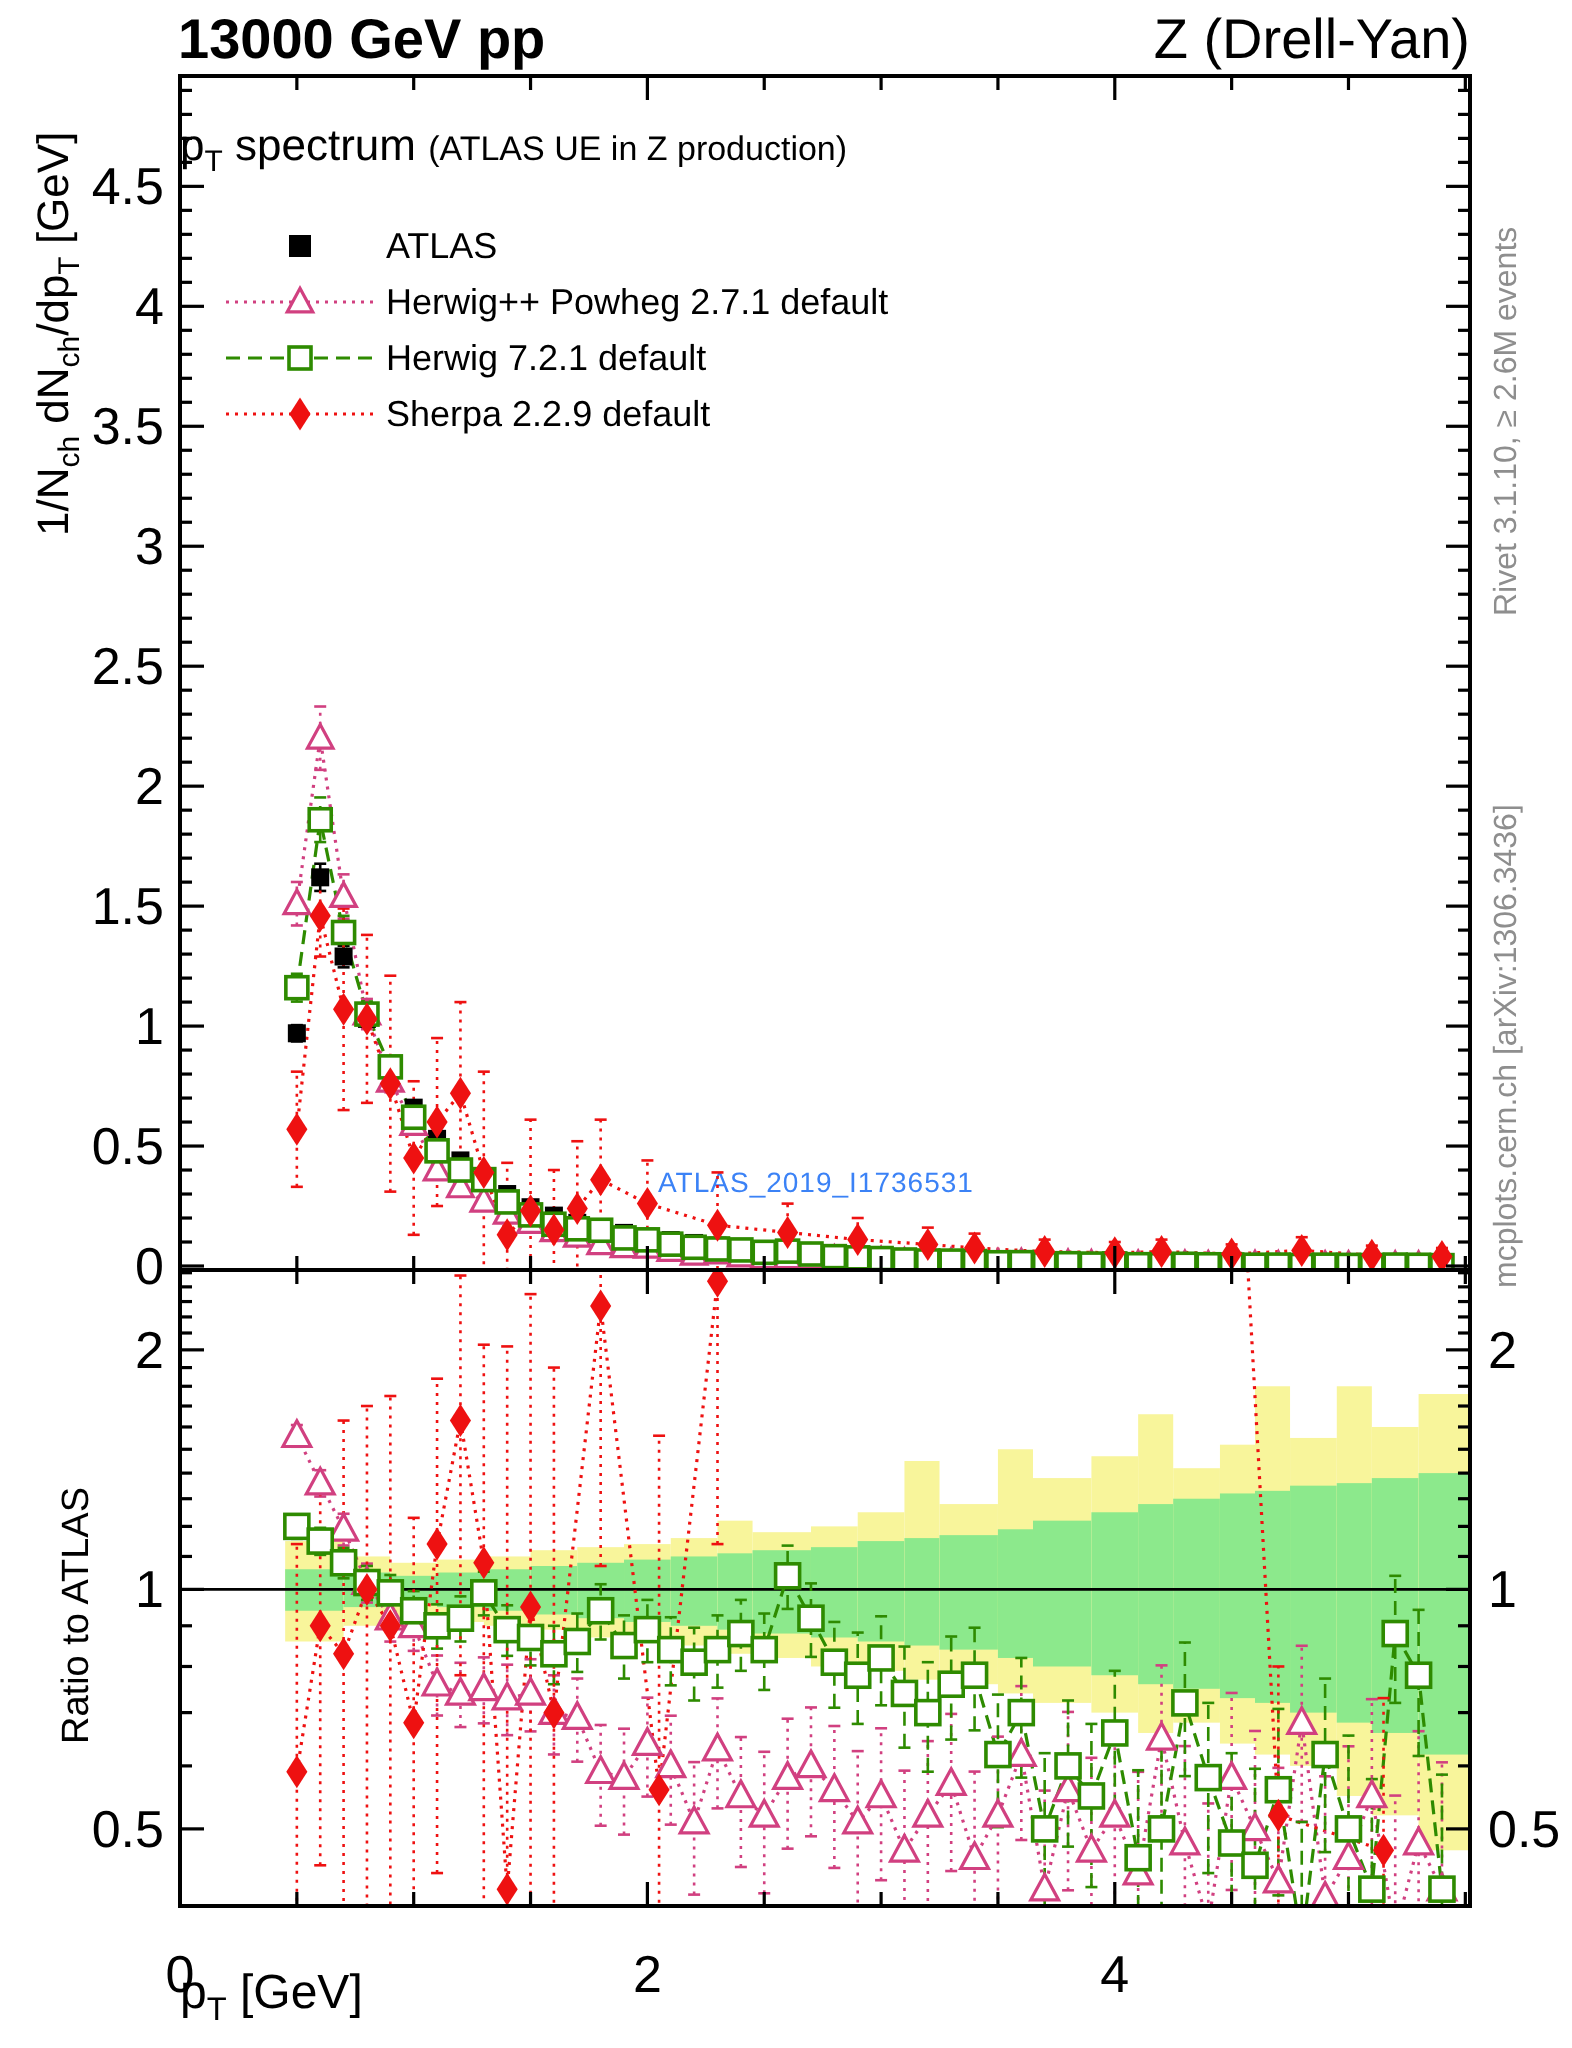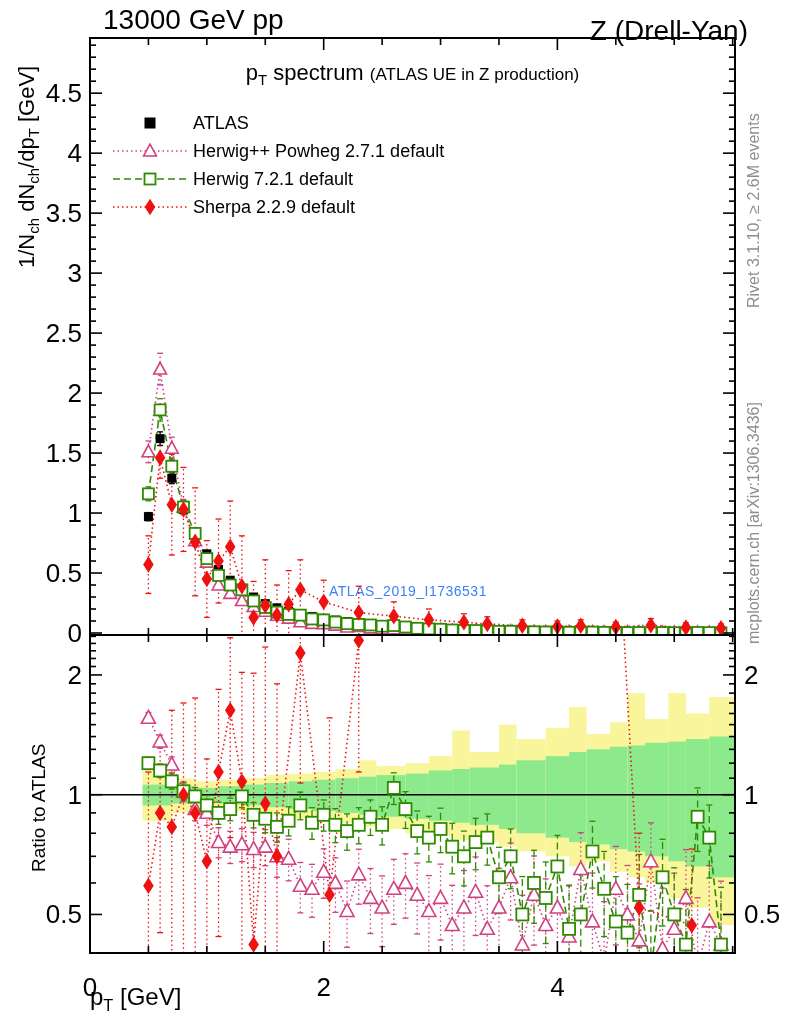--- a/index.html
+++ b/index.html
@@ -2,23 +2,23 @@
 <html><head>
 <meta charset="utf-8">
 <style>
   html,body{margin:0;padding:0;background:#fff;}
   #root{
     position:relative;width:786px;height:1024px;background:#ffffff;
     font-family:"Liberation Sans", sans-serif;color:#000;overflow:hidden;
   }
   .abs{position:absolute;white-space:nowrap;}
   .hdr{font-size:28px;color:#000;top:4px;}
-  #hdr-left{left:103px;}
-  #hdr-right{right:38px;margin-top:11px;}
-  #plot-title{left:90px;width:645px;top:60px;text-align:center;font-size:22px;}
+  #hdr-left{left:89px;font-weight:bold;}
+  #hdr-right{right:51px;}
+  #plot-title{left:90px;width:645px;top:60px;font-size:22px;}
   #plot-title .paren{font-size:17px;}
   sub{font-size:68%;}
   .vlabel{transform:rotate(-90deg);transform-origin:0 0;}
   #ylabel-main{left:14px;top:268px;font-size:22px;}
   #ylabel-ratio{left:28px;top:872px;font-size:19px;}
   #xlabel{left:90px;width:645px;top:983px;font-size:24px;}
   .sidetext{color:#8e8e8e;font-size:16px;}
   #side-rivet{left:745px;top:308px;}
   #side-mcplots{left:745px;top:644px;}
   #watermark{left:329px;top:583px;font-size:14px;color:#3b82f6;letter-spacing:0.5px;}

